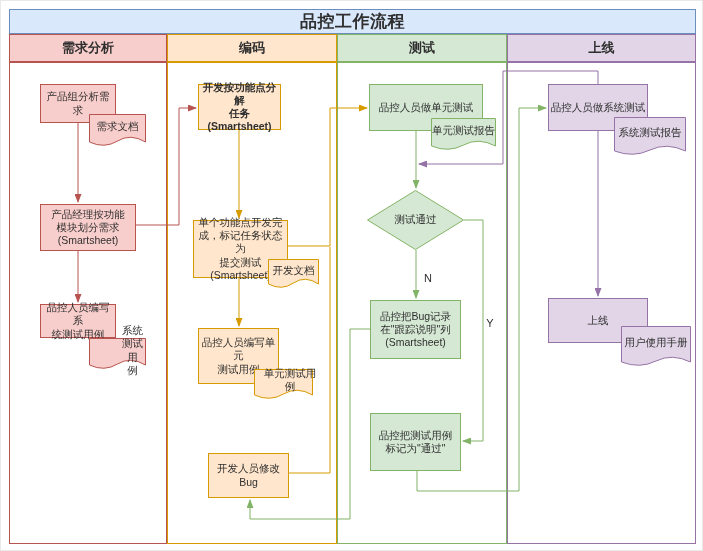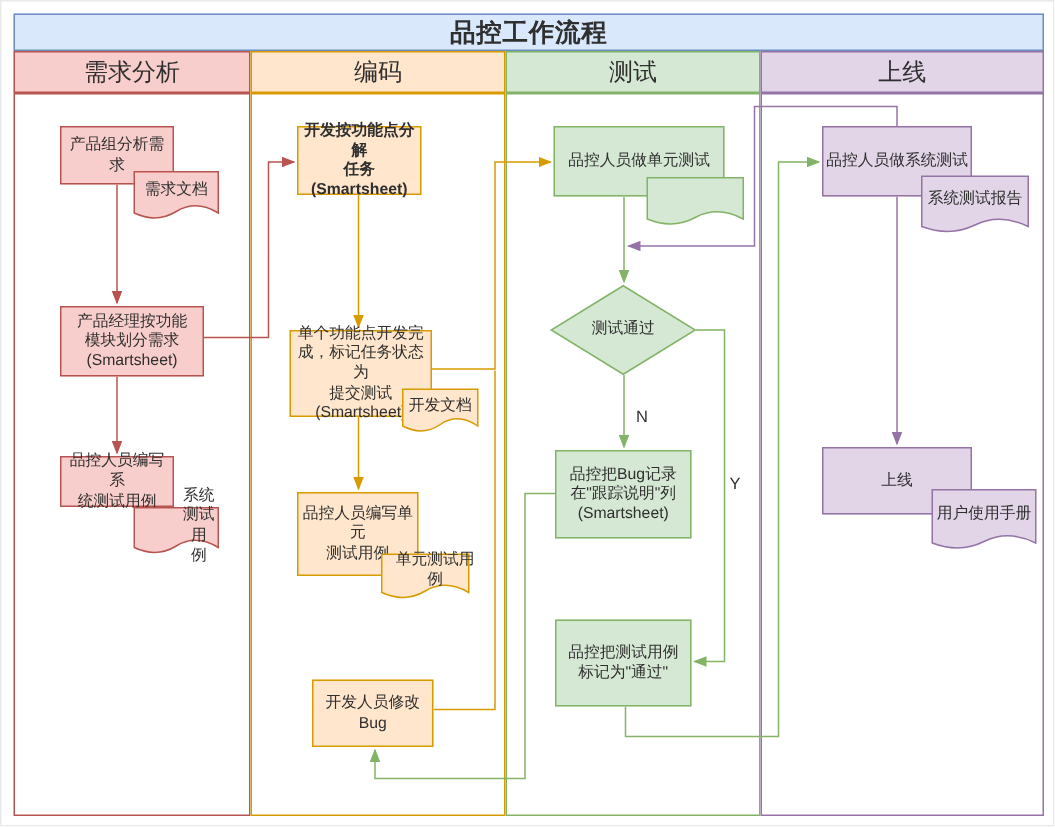--- a/index.html
+++ b/index.html
@@ -9,21 +9,21 @@
     font-family:"Liberation Sans","DejaVu Sans",sans-serif;color:#2f2f2f;
   }
   .pool-title{
     position:absolute;left:8px;top:8px;width:687px;height:25px;box-sizing:border-box;
     border:1px solid;display:flex;align-items:center;justify-content:center;
     font-size:17px;font-weight:bold;letter-spacing:0.5px;
   }
   .lane-header{
     position:absolute;box-sizing:border-box;border:1px solid;
     display:flex;align-items:center;justify-content:center;
-    font-size:16px;font-weight:normal;
+    font-size:13px;font-weight:bold;
   }
   .lane-body{position:absolute;box-sizing:border-box;border:1px solid;background:#ffffff;}
   #edges{position:absolute;left:0;top:0;width:703px;height:551px;overflow:visible;}
   .node{position:absolute;box-sizing:border-box;}
   .node.process{
     border:1px solid;display:flex;align-items:center;justify-content:center;
     text-align:center;font-size:10.5px;line-height:1.25;padding:1px;
   }
   .node .shape-svg{position:absolute;left:0;top:0;overflow:visible;display:block;}
   .node .lbl{
@@ -128,20 +128,21 @@
       <div class="node process" style="left: 207px; top: 452px; width: 81px; height: 45px; background: rgb(255, 230, 204); border-color: rgb(215, 155, 0);">
         <span>开发人员修改Bug</span>
       </div>
       <div class="node process" style="left: 368px; top: 83px; width: 114px; height: 47px; background: rgb(213, 232, 212); border-color: rgb(130, 179, 102);">
         <span>品控人员做单元测试</span>
       </div>
       <div class="node document" style="left: 430px; top: 117px; width: 65px; height: 35px;">
         <svg class="shape-svg" width="65" height="38">
           <path d="M0.5,0.5 L64.5,0.5 L64.5,28 Q47.449999999999996,19 32.5,27 Q17.55,35 0.5,28 Z" fill="#d5e8d4" stroke="#82b366" stroke-width="1"></path>
         </svg>
+        <div class="lbl" style="top: 0px; height: 26px;">单元测试报告</div>
       </div>
       <div class="node decision" style="left: 366px; top: 189px; width: 97px; height: 60px;">
         <svg class="shape-svg" width="97" height="63">
           <polygon points="48.5,0.5 96.5,30 48.5,59.5 0.5,30" fill="#d5e8d4" stroke="#82b366" stroke-width="1"></polygon>
         </svg>
         <div class="lbl" style="top: 0px; height: 60px;">测试通过</div>
       </div>
       <div class="node process" style="left: 369px; top: 299px; width: 91px; height: 59px; background: rgb(213, 232, 212); border-color: rgb(130, 179, 102); justify-content: center;">
         <span>品控把Bug记录<br>在"跟踪说明"列<br>(Smartsheet)</span>
       </div>

